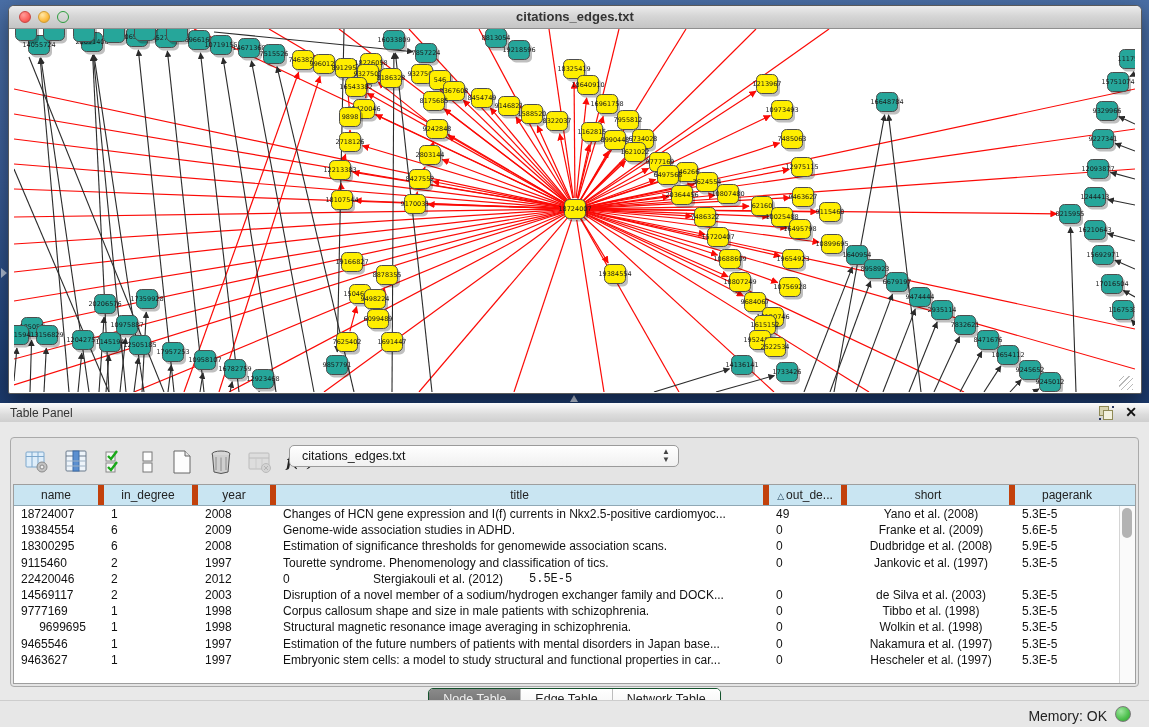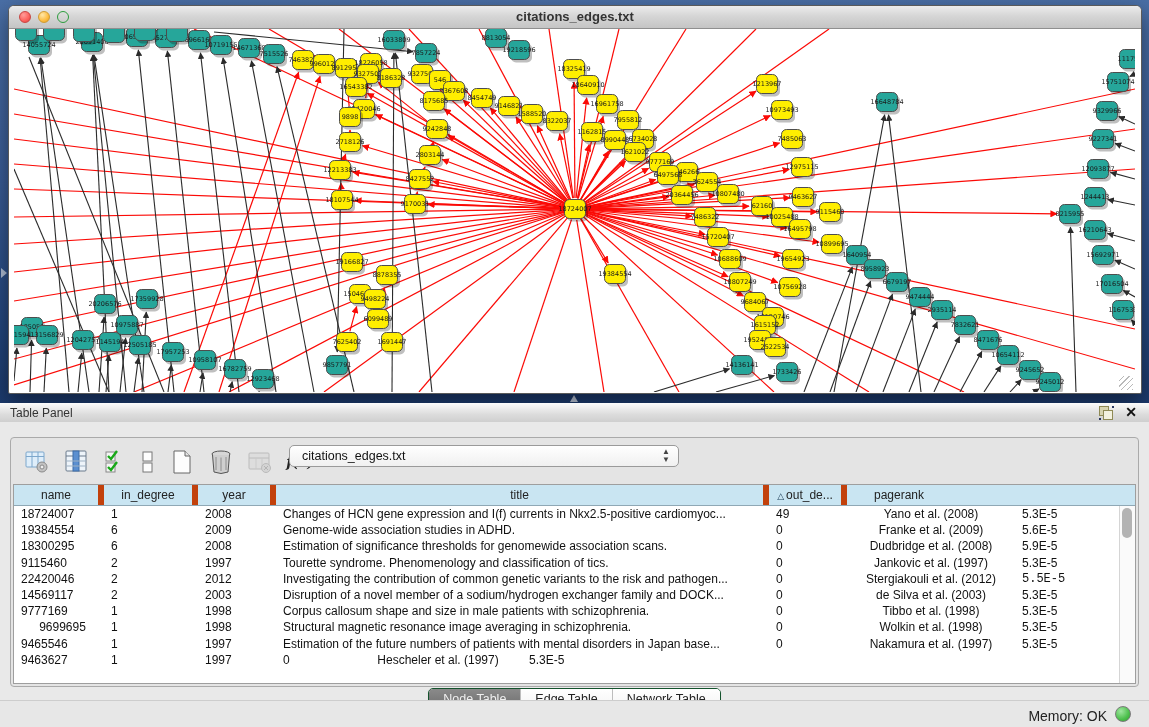--- a/index.html
+++ b/index.html
@@ -972,20 +972,21 @@
       <span class="spin">▲<br>▼</span>
     </div>
 
     <div class="tablewrap">
       <div class="thead" id="thead">
           <div class="th" style="width: 90px;">name</div>
           <div class="th" style="width: 94px;">in_degree</div>
           <div class="th" style="width: 78px;">year</div>
           <div class="th" style="width: 493px;">title</div>
           <div class="th" style="width: 78px;"><span class="sortmark">△</span>out_de...</div>
+          <div class="th" style="width: 168px;">short</div>
           <div class="th" style="width: 104px;">pagerank</div>
         </div>
       <div class="tbody" id="tbody">
           <div class="tr">
             <div class="td" style="width: 90px;">18724007</div>
             <div class="td" style="width: 94px;">1</div>
             <div class="td" style="width: 78px;">2008</div>
             <div class="td" style="width: 493px;">Changes of HCN gene expression and I(f) currents in Nkx2.5-positive cardiomyoc...</div>
             <div class="td" style="width: 78px;">49</div>
             <div class="td center" style="width: 168px;">Yano et al. (2008)</div>
@@ -1015,21 +1016,20 @@
             <div class="td" style="width: 78px;">1997</div>
             <div class="td" style="width: 493px;">Tourette syndrome. Phenomenology and classification of tics.</div>
             <div class="td" style="width: 78px;">0</div>
             <div class="td center" style="width: 168px;">Jankovic et al. (1997)</div>
             <div class="td" style="width: 104px;">5.3E-5</div>
           </div>
           <div class="tr">
             <div class="td" style="width: 90px;">22420046</div>
             <div class="td" style="width: 94px;">2</div>
             <div class="td" style="width: 78px;">2012</div>
-            <div class="td" style="width: 493px;">Investigating the contribution of common genetic variants to the risk and pathogen...</div>
             <div class="td" style="width: 78px;">0</div>
             <div class="td center" style="width: 168px;">Stergiakouli et al. (2012)</div>
             <div class="td" style="width: 104px; font-family: Liberation Mono, monospace;">5.5E-5</div>
           </div>
           <div class="tr">
             <div class="td" style="width: 90px;">14569117</div>
             <div class="td" style="width: 94px;">2</div>
             <div class="td" style="width: 78px;">2003</div>
             <div class="td" style="width: 493px;">Disruption of a novel member of a sodium/hydrogen exchanger family and DOCK...</div>
             <div class="td" style="width: 78px;">0</div>
@@ -1060,20 +1060,21 @@
             <div class="td" style="width: 78px;">1997</div>
             <div class="td" style="width: 493px;">Estimation of the future numbers of patients with mental disorders in Japan base...</div>
             <div class="td" style="width: 78px;">0</div>
             <div class="td center" style="width: 168px;">Nakamura et al. (1997)</div>
             <div class="td" style="width: 104px;">5.3E-5</div>
           </div>
           <div class="tr">
             <div class="td" style="width: 90px;">9463627</div>
             <div class="td" style="width: 94px;">1</div>
             <div class="td" style="width: 78px;">1997</div>
+            <div class="td" style="width: 493px;">Embryonic stem cells: a model to study structural and functional properties in car...</div>
             <div class="td" style="width: 78px;">0</div>
             <div class="td center" style="width: 168px;">Hescheler et al. (1997)</div>
             <div class="td" style="width: 104px;">5.3E-5</div>
           </div>
         </div>
       <div class="vscroll">
         <div class="vthumb"></div>
       </div>
     </div>
 

